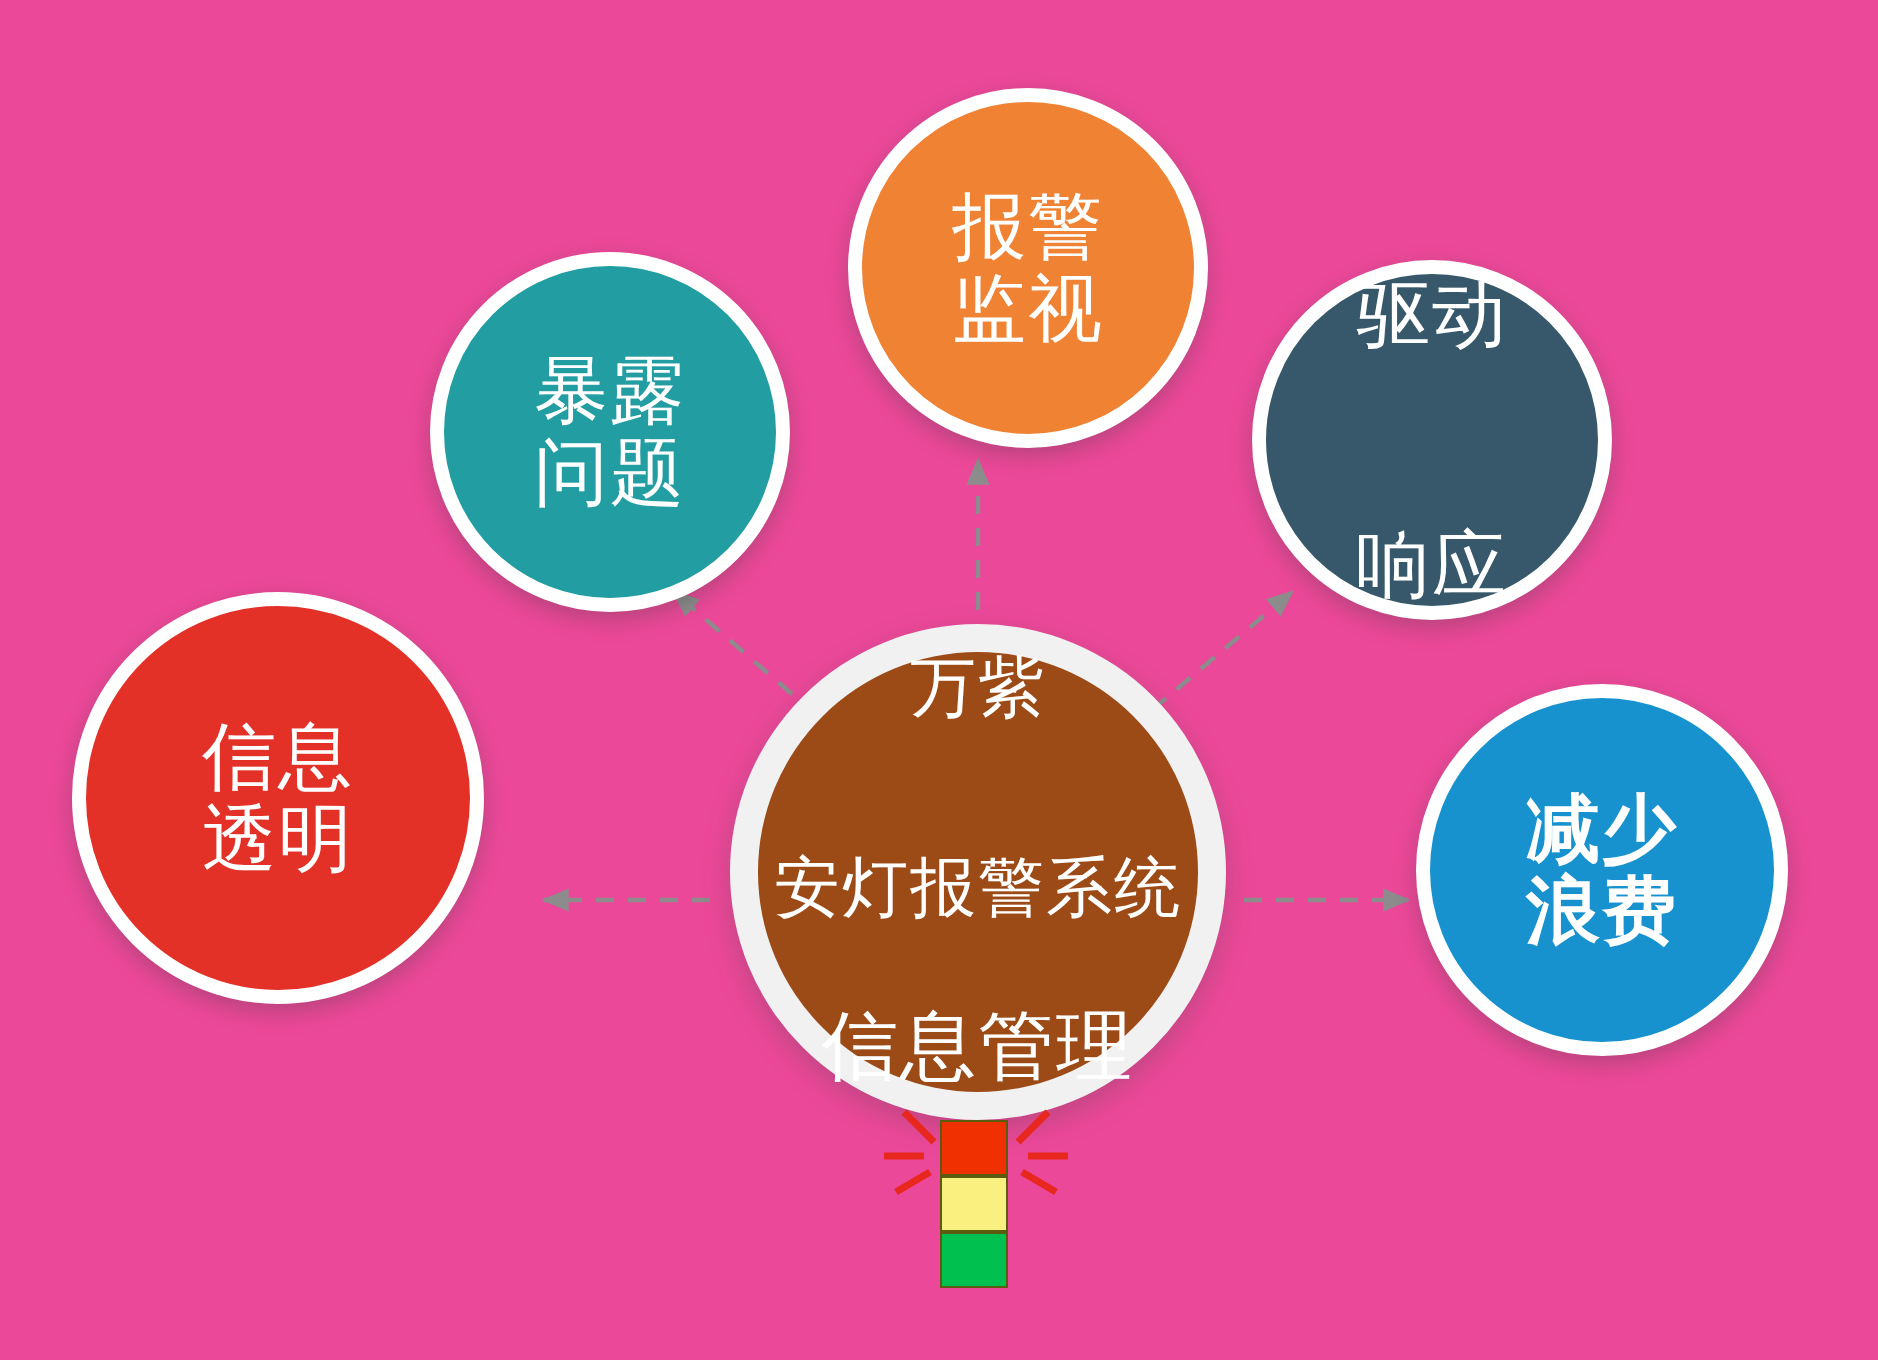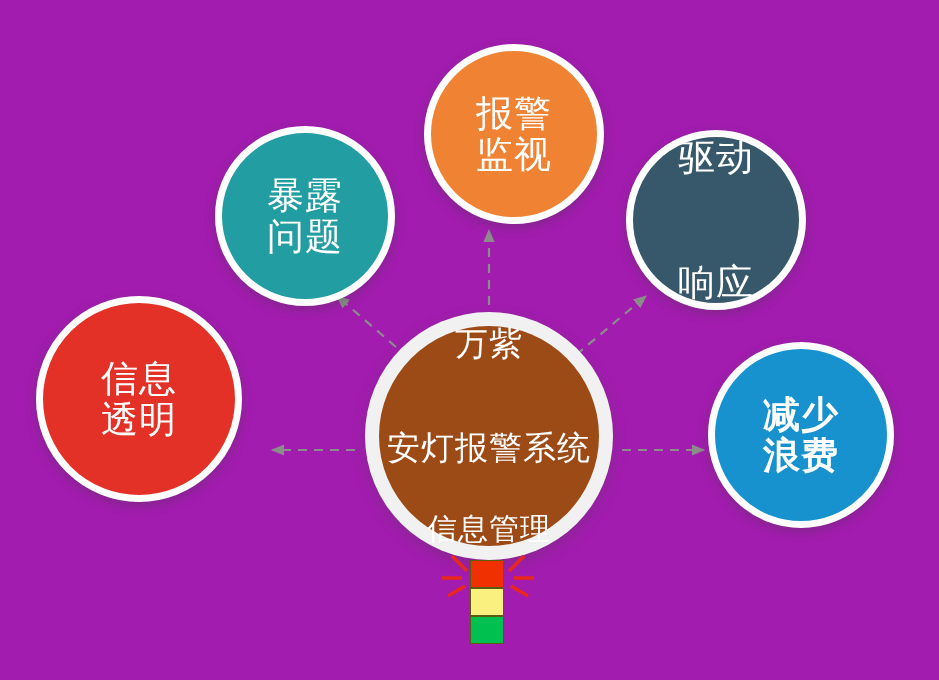--- a/index.html
+++ b/index.html
@@ -7,21 +7,21 @@
     padding: 0;
     background: #ffffff;
   }
   body {
     font-family: "Liberation Sans", "DejaVu Sans", sans-serif;
   }
   #canvas {
     position: relative;
     width: 939px;
     height: 680px;
-    background: #a21caf;
+    background: #ec4899;
     overflow: hidden;
   }
 
   
   .node {
     position: absolute;
     border-radius: 50%;
     display: flex;
     flex-direction: column;
     align-items: center;
@@ -85,21 +85,21 @@
   }
   #hub-core {
     position: absolute;
     left: 379px; top: 326px;
     width: 220px; height: 220px;
     border-radius: 50%;
   }
   #node-hub .line { color: #ffffff; }
   #node-hub .l1 { font-size: 33px; margin-bottom: 22px; }
   #node-hub .l2 { font-size: 33px; }
-  #node-hub .l3 { font-size: 30px; }
+  #node-hub .l3 { font-size: 38px; }
 
   
   .connector {
     position: absolute;
     left: 0; top: 0;
     width: 939px; height: 680px;
     pointer-events: none;
     overflow: visible;
   }
 

